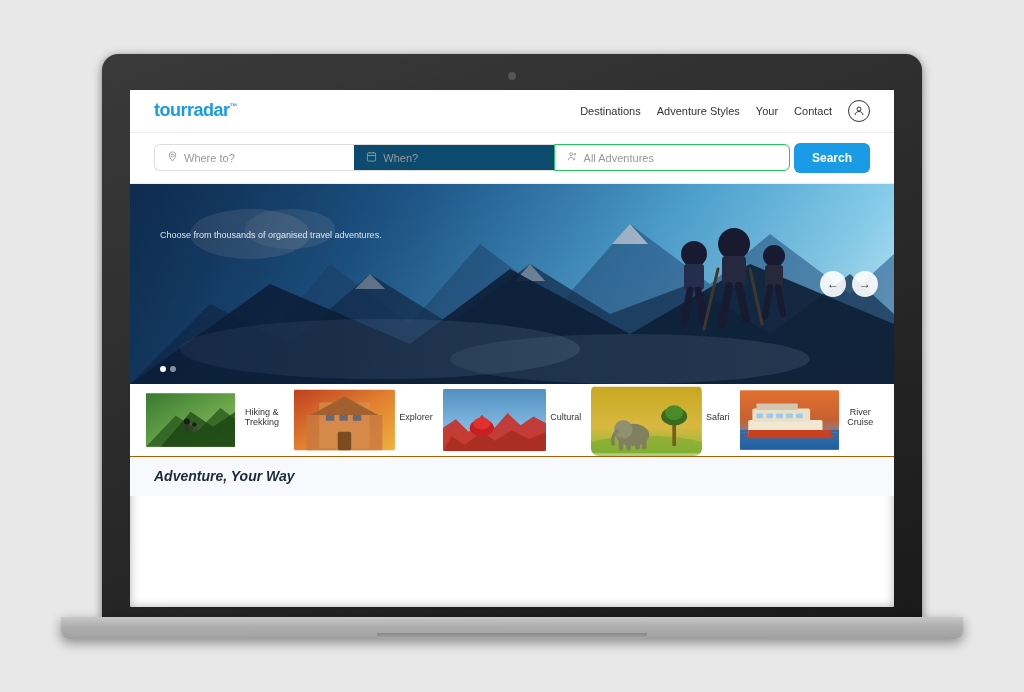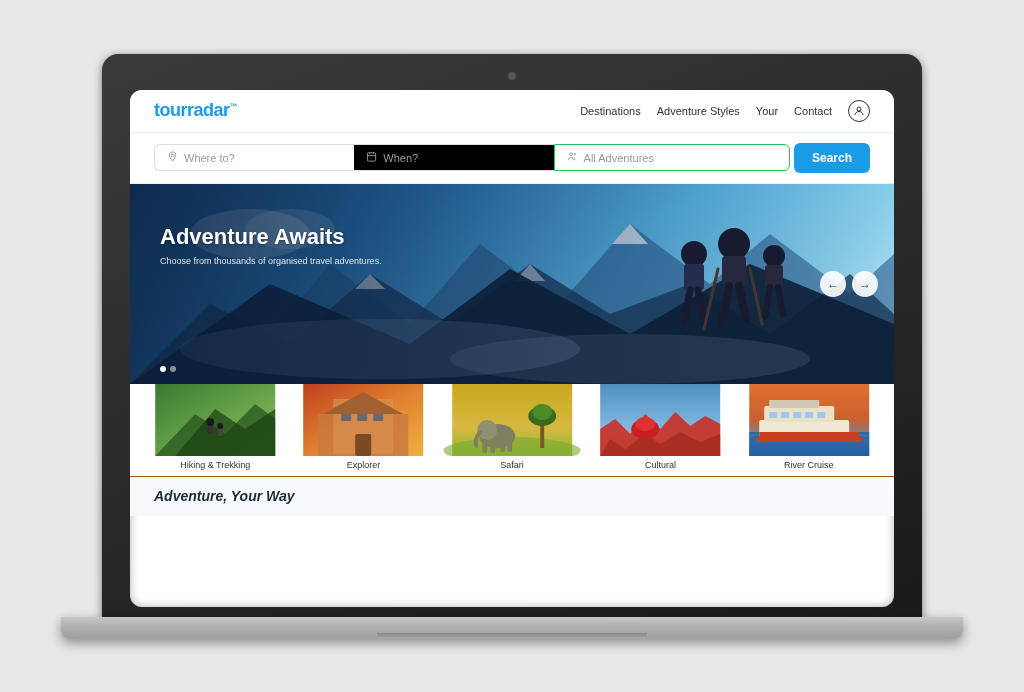--- a/index.html
+++ b/index.html
@@ -32,21 +32,21 @@
     .laptop-camera {
       width: 8px;
       height: 8px;
       background: #555;
       border-radius: 50%;
       margin: 0 auto 10px auto;
     }
 
     .laptop-screen {
       background: #fff;
-      border-radius: 12px;
+      border-radius: 1px;
       overflow: hidden;
       width: 100%;
       height: 517px;
       position: relative;
       box-shadow: inset 0 0 10px rgba(0,0,0,0.3);
     }
 
     .laptop-bottom {
       background: linear-gradient(180deg, #c8c8c8 0%, #b0b0b0 40%, #a0a0a0 100%);
       height: 22px;
@@ -148,21 +148,21 @@
       align-items: center;
       gap: 6px;
       flex: 1;
       padding: 6px 12px;
       border: 1px solid #ddd;
       border-radius: 0;
       border-right: none;
       border-left: none;
       font-size: 11px;
       color: #999;
-      background: #000000;
+      background: #0c4a6e;
     }
 
     .search-field-right {
       display: flex;
       align-items: center;
       gap: 6px;
       flex: 1.2;
       padding: 6px 12px;
       border: 1px solid #22c55e;
       border-radius: 0 6px 6px 0;
@@ -274,21 +274,21 @@
       background: #fff;
       padding: 0 16px;
       display: flex;
       gap: 10px;
       overflow: hidden;
       position: relative;
     }
 
     .category-item {
       display: flex;
-      flex-direction: column;
+      flex-direction: row;
       align-items: center;
       gap: 4px;
       cursor: pointer;
       flex: 1;
     }
 
     .category-img {
       width: 100%;
       height: 72px;
       border-radius: 8px;
@@ -435,21 +435,20 @@
           <line x1="156" y1="103" x2="151" y2="133" stroke="#1a1a2e" stroke-width="6" stroke-linecap="round"></line>
           <line x1="164" y1="103" x2="169" y2="130" stroke="#1a1a2e" stroke-width="6" stroke-linecap="round"></line>
 
           <line x1="104" y1="85" x2="90" y2="145" stroke="#4a3a2a" stroke-width="3" stroke-linecap="round"></line>
           <line x1="136" y1="85" x2="148" y2="140" stroke="#4a3a2a" stroke-width="3" stroke-linecap="round"></line>
         </svg>
 
         <div class="hero-overlay"></div>
 
         <div class="hero-content">
-          <div class="hero-title">Adventure Awaits</div>
           <div class="hero-subtitle">Choose from thousands of organised travel adventures.</div>
         </div>
 
         <div class="hero-dots">
           <div class="hero-dot active"></div>
           <div class="hero-dot"></div>
         </div>
 
         <div class="hero-nav-btn">
           <button class="hero-btn">←</button>
@@ -505,20 +504,42 @@
               <rect x="52" y="50" width="16" height="22" rx="2" fill="#7a4a20"></rect>
             </svg>
           </div>
           <span class="category-label">Explorer</span>
         </div>
 
         <div class="category-item">
           <div class="category-img">
             <svg width="100%" height="100%" viewBox="0 0 120 72" xmlns="http://www.w3.org/2000/svg">
               <defs>
+                <linearGradient id="g3" x1="0" y1="0" x2="0" y2="1">
+                  <stop offset="0%" stop-color="#5090c0"></stop>
+                  <stop offset="60%" stop-color="#80b8e0"></stop>
+                  <stop offset="100%" stop-color="#e0a030"></stop>
+                </linearGradient>
+              </defs>
+              <rect width="120" height="72" fill="url(#g3)"></rect>
+
+              <polygon points="0,72 0,45 15,35 30,50 45,30 60,45 75,28 90,42 105,32 120,40 120,72" fill="#c83028" opacity="0.9"></polygon>
+              <polygon points="0,72 10,55 25,65 45,50 60,60 80,48 100,58 120,50 120,72" fill="#a02820" opacity="0.7"></polygon>
+
+              <ellipse cx="45" cy="45" rx="14" ry="10" fill="#c82020"></ellipse>
+              <ellipse cx="45" cy="40" rx="10" ry="7" fill="#e03030"></ellipse>
+            </svg>
+          </div>
+          <span class="category-label">Cultural</span>
+        </div>
+
+        <div class="category-item">
+          <div class="category-img">
+            <svg width="100%" height="100%" viewBox="0 0 120 72" xmlns="http://www.w3.org/2000/svg">
+              <defs>
                 <linearGradient id="g4" x1="0" y1="0" x2="0" y2="1">
                   <stop offset="0%" stop-color="#c8a820"></stop>
                   <stop offset="60%" stop-color="#d8b840"></stop>
                   <stop offset="100%" stop-color="#8aba38"></stop>
                 </linearGradient>
               </defs>
               <rect width="120" height="72" fill="url(#g4)"></rect>
 
               <ellipse cx="60" cy="68" rx="70" ry="15" fill="#7aaa30" opacity="0.6"></ellipse>
 
@@ -530,42 +551,20 @@
               <rect x="55" y="57" width="5" height="11" rx="2" fill="#808060"></rect>
 
               <path d="M28,48 Q22,55 24,62" stroke="#808060" stroke-width="4" fill="none" stroke-linecap="round"></path>
 
               <rect x="88" y="38" width="4" height="26" fill="#7a5a20"></rect>
               <ellipse cx="90" cy="32" rx="14" ry="10" fill="#3a6a20"></ellipse>
               <ellipse cx="90" cy="28" rx="10" ry="8" fill="#4a8a28"></ellipse>
             </svg>
           </div>
           <span class="category-label">Safari</span>
-        </div>
-
-        <div class="category-item">
-          <div class="category-img">
-            <svg width="100%" height="100%" viewBox="0 0 120 72" xmlns="http://www.w3.org/2000/svg">
-              <defs>
-                <linearGradient id="g3" x1="0" y1="0" x2="0" y2="1">
-                  <stop offset="0%" stop-color="#5090c0"></stop>
-                  <stop offset="60%" stop-color="#80b8e0"></stop>
-                  <stop offset="100%" stop-color="#e0a030"></stop>
-                </linearGradient>
-              </defs>
-              <rect width="120" height="72" fill="url(#g3)"></rect>
-
-              <polygon points="0,72 0,45 15,35 30,50 45,30 60,45 75,28 90,42 105,32 120,40 120,72" fill="#c83028" opacity="0.9"></polygon>
-              <polygon points="0,72 10,55 25,65 45,50 60,60 80,48 100,58 120,50 120,72" fill="#a02820" opacity="0.7"></polygon>
-
-              <ellipse cx="45" cy="45" rx="14" ry="10" fill="#c82020"></ellipse>
-              <ellipse cx="45" cy="40" rx="10" ry="7" fill="#e03030"></ellipse>
-            </svg>
-          </div>
-          <span class="category-label">Cultural</span>
         </div>
 
         <div class="category-item">
           <div class="category-img">
             <svg width="100%" height="100%" viewBox="0 0 120 72" xmlns="http://www.w3.org/2000/svg">
               <defs>
                 <linearGradient id="g5" x1="0" y1="0" x2="0" y2="1">
                   <stop offset="0%" stop-color="#e07030"></stop>
                   <stop offset="50%" stop-color="#c86030"></stop>
                   <stop offset="80%" stop-color="#6090c0"></stop>

